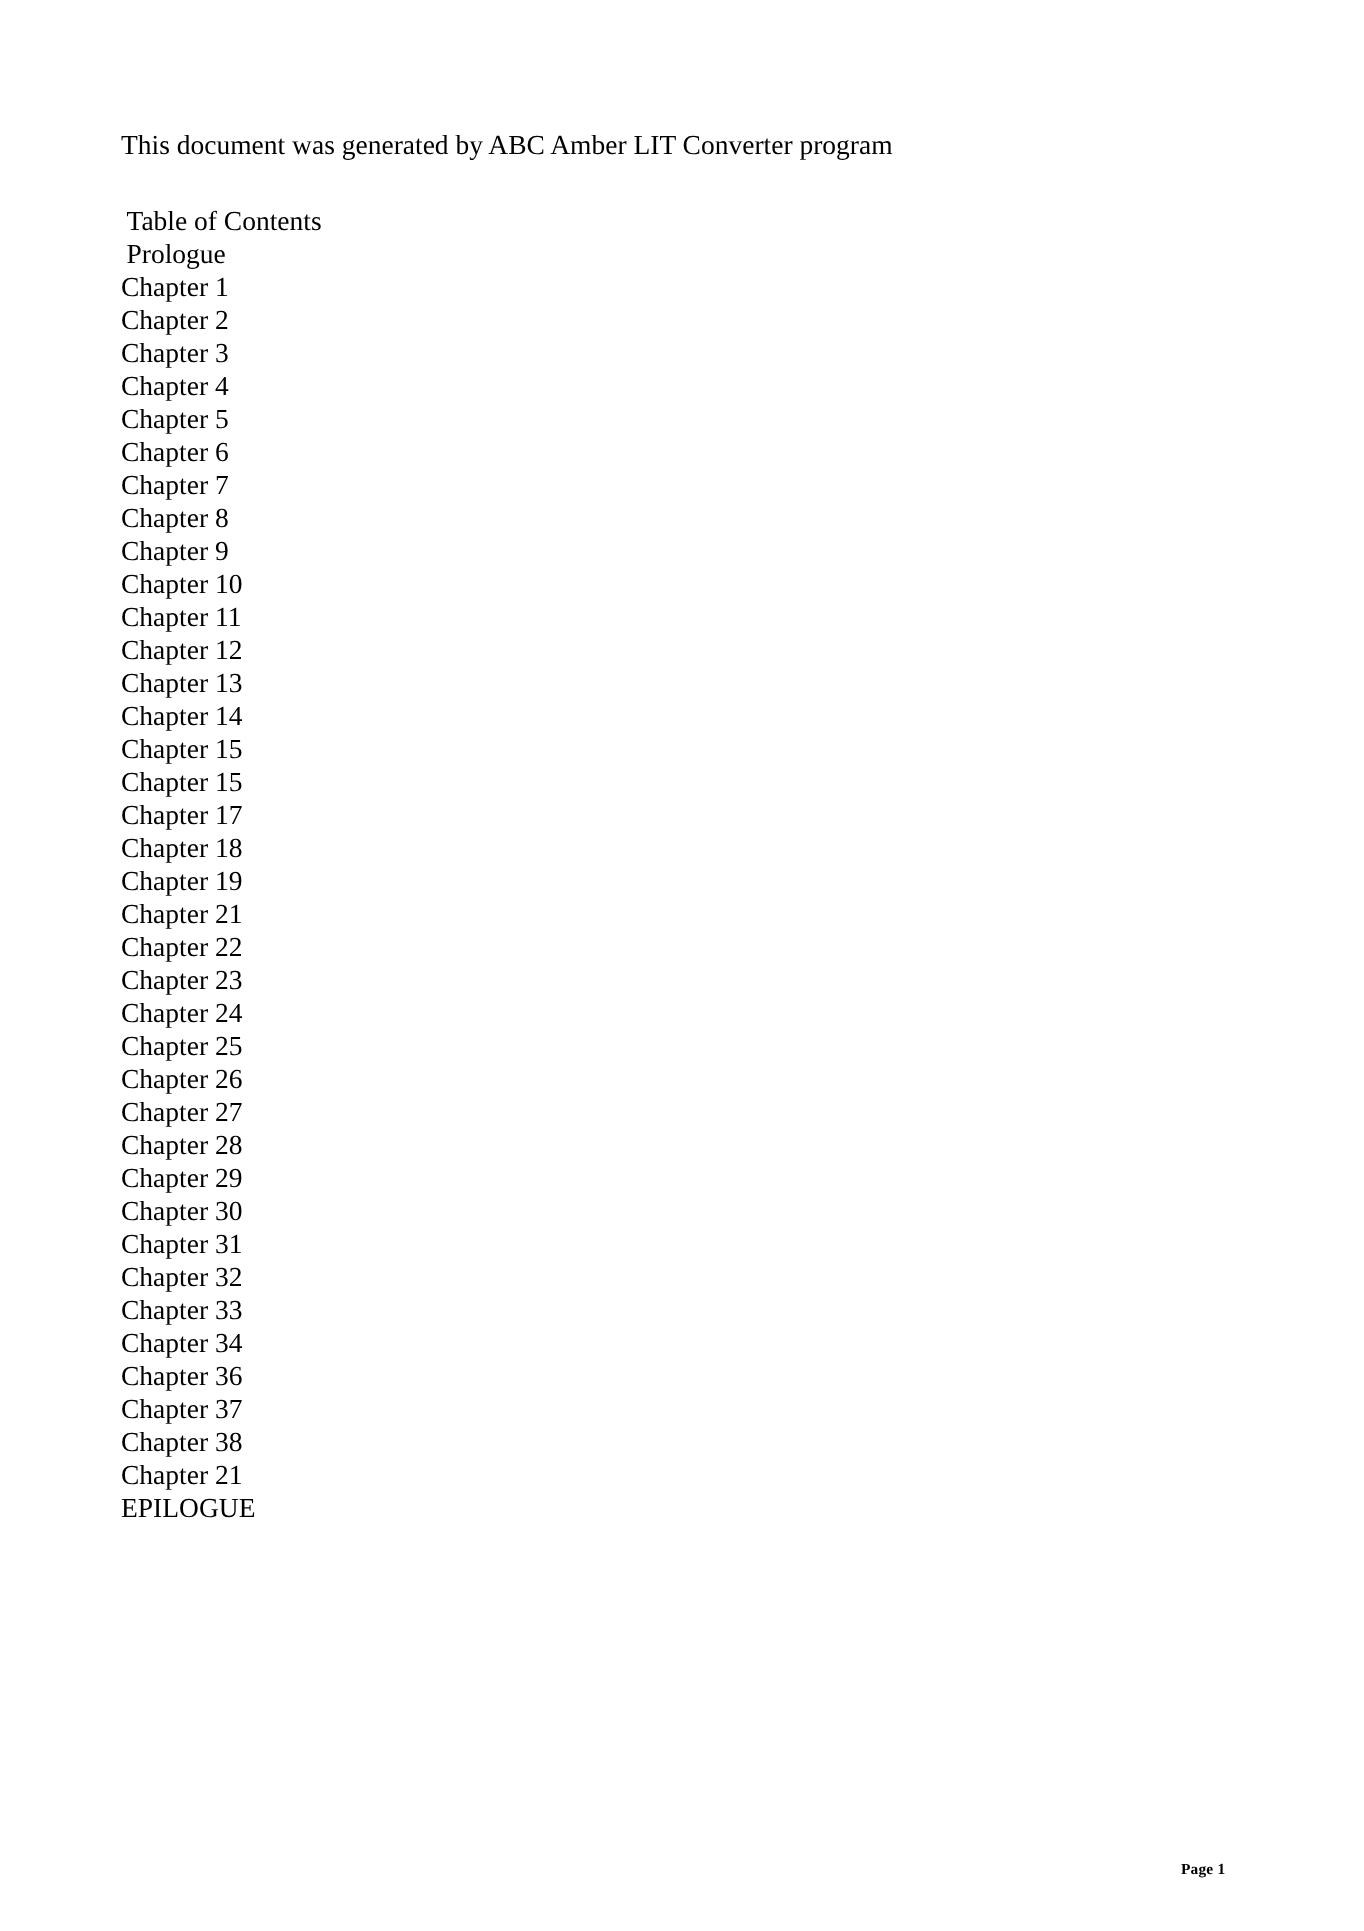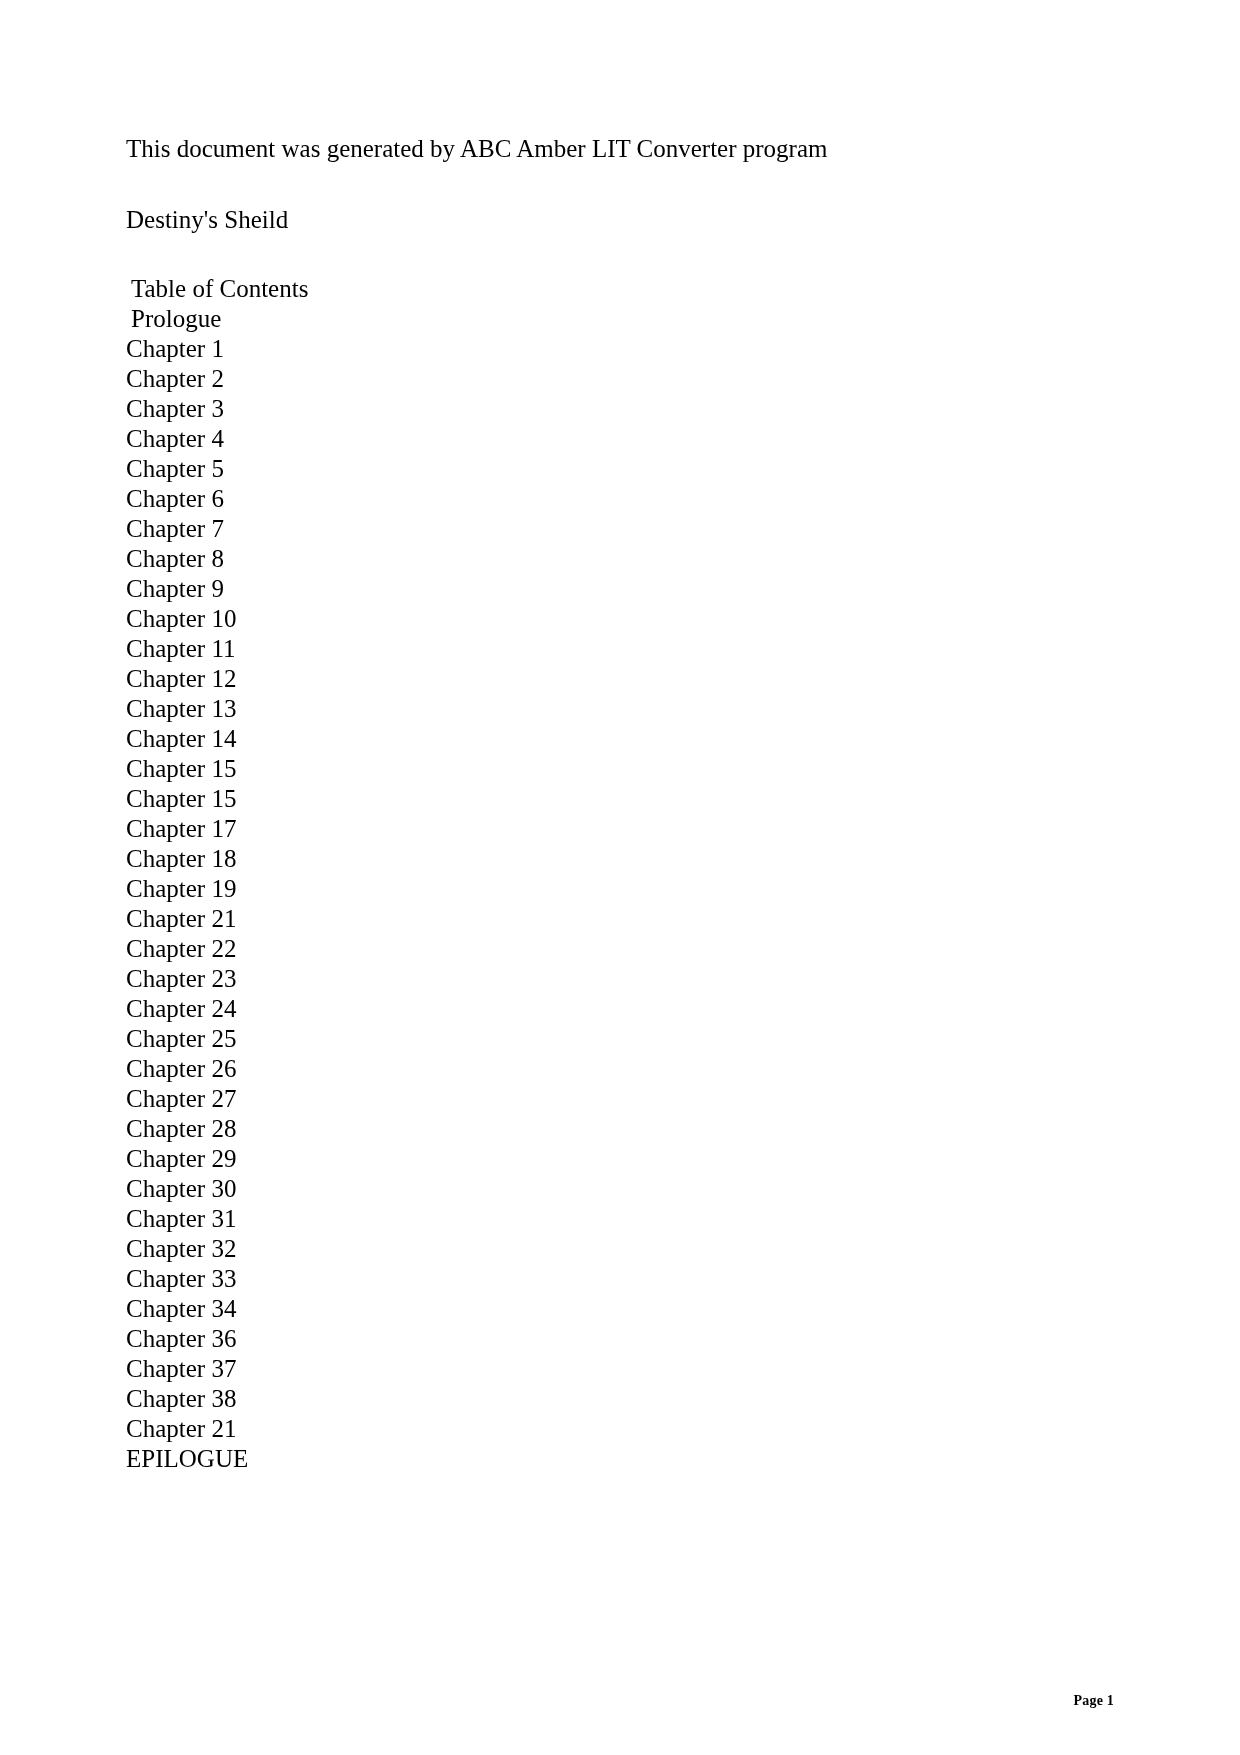--- a/index.html
+++ b/index.html
@@ -12,24 +12,23 @@
     width: 1240px;
     height: 1755px;
     background: #ffffff;
     font-family: "Liberation Serif", serif;
     color: #000000;
     box-sizing: border-box;
     overflow: hidden;
   }
   .content {
     position: absolute;
-    left: 126px;
+    left: 110px;
     top: 118px;
     width: 980px;
-    margin-top: 16px;
   }
   .generated-note {
     font-size: 25px;
     line-height: 30px;
     margin: 0 0 0 0;
   }
   .book-title {
     font-size: 25px;
     line-height: 30px;
     margin: 41px 0 0 0;
@@ -66,21 +65,20 @@
   }
 </style>
 </head>
 <body>
 
 <div class="page">
   <div class="content">
 
     <p class="generated-note">This document was generated by ABC Amber LIT Converter program</p>
 
-    <p class="book-title">Destiny's Sheild</p>
 
     <p class="toc-heading">Table of Contents</p>
 
     <ul class="toc-list">
         <li class="indented">Prologue</li>
         <li>Chapter 1</li>
         <li>Chapter 2</li>
         <li>Chapter 3</li>
         <li>Chapter 4</li>
         <li>Chapter 5</li>

